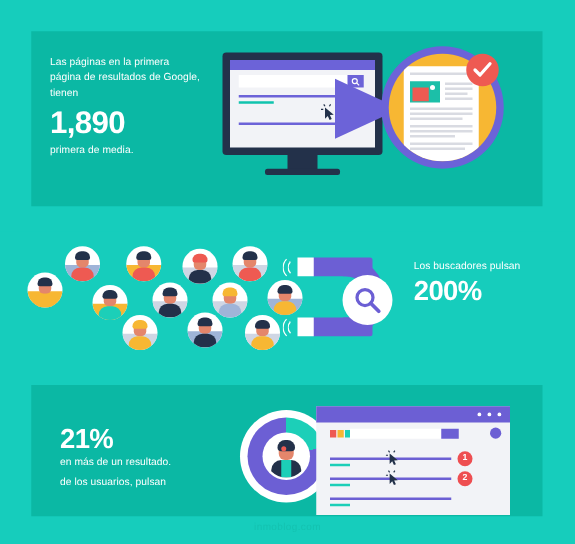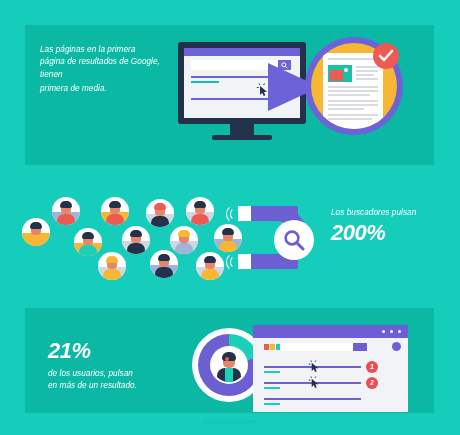--- a/index.html
+++ b/index.html
@@ -3,21 +3,21 @@
 <meta charset="utf-8">
 <style>
   html,body{margin:0;padding:0;}
   body{
     width:460px;height:435px;
     background:#16cdbc;
     font-family:"Liberation Sans", sans-serif;
     overflow:hidden;
     position:relative;
   }
-  .infographic{position:absolute;inset:0;font-style:italic;}
+  .infographic{position:absolute;inset:0;}
 
   
   .panel{position:absolute;background:#0bb8a4;}
   #panel-1{left:25px;top:25px;width:409px;height:140px;}
   #panel-2{left:0px;top:185px;width:460px;height:113px;background:#16cdbc;}
   #panel-3{left:25px;top:308px;width:409px;height:105px;background:#0bb8a4;}
 
   
   .txt{position:absolute;color:#ffffff;}
   .lead{font-size:8.2px;line-height:12.4px;letter-spacing:.05px;}
@@ -113,20 +113,21 @@
 </style>
 </head>
 <body>
 
 <div class="infographic">
 
   <div class="panel" id="panel-1"></div>
 
   <div class="txt" id="text-block-1">
     <div class="lead">Las páginas en la primera página de resultados de Google, tienen</div>
+    <div class="big" id="stat-1890">1,890</div>
     <div class="lead" id="caption-1">primera de media.</div>
   </div>
 
   <div id="monitor-illustration">
     <div class="mon-body"></div>
     <div class="mon-screen">
       <div class="mon-topbar"></div>
       <div class="mon-searchbox"></div>
       <div class="mon-searchbtn">
         <svg width="7" height="7" viewBox="0 0 7 7">
@@ -277,22 +278,22 @@
 
   <div class="txt" id="text-block-2">
     <div class="lead">Los buscadores pulsan</div>
     <div class="big" id="stat-300">200%</div>
   </div>
 
   <div class="panel" id="panel-3"></div>
 
   <div class="txt" id="text-block-3">
     <div class="big" id="stat-21">21%</div>
+    <div class="lead">en más de un resultado.</div>
     <div class="lead" id="caption-3">de los usuarios, pulsan</div>
-    <div class="lead">en más de un resultado.</div>
   </div>
 
   <div id="donut-chart">
     <div class="donut-white"></div>
     <div class="donut-ring" id="donut-ring" style="background: conic-gradient(rgb(28, 207, 184) 0deg, rgb(28, 207, 184) 75.6deg, rgb(108, 95, 212) 75.6deg, rgb(108, 95, 212) 360deg);"></div>
     <div class="donut-hole"></div>
     <div class="donut-person">
       <div style="position:absolute;left:0;bottom:0;width:34px;height:16px;background:#ffffff;"></div>
       <div style="position:absolute;left:11px;top:7px;width:12px;height:13px;border-radius:5px;background:#e4866b;"></div>
       <div style="position:absolute;left:10px;top:4px;width:14px;height:9px;border-radius:6px 6px 3px 3px;background:#23314a;"></div>

